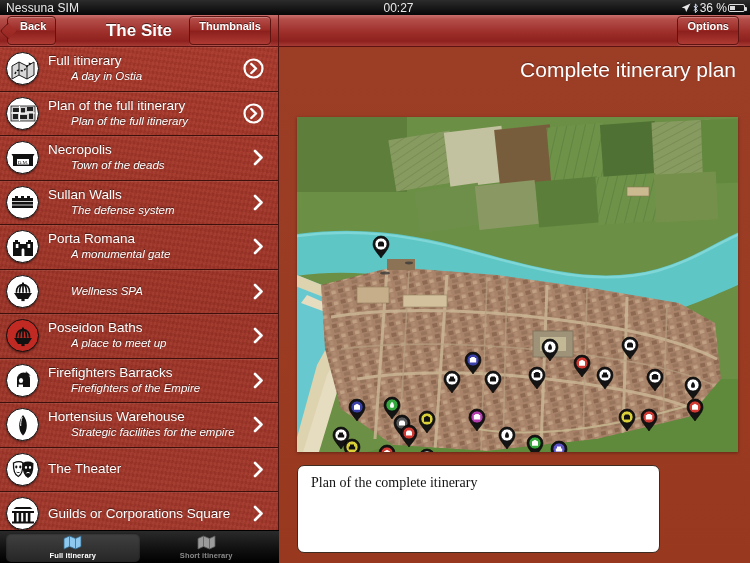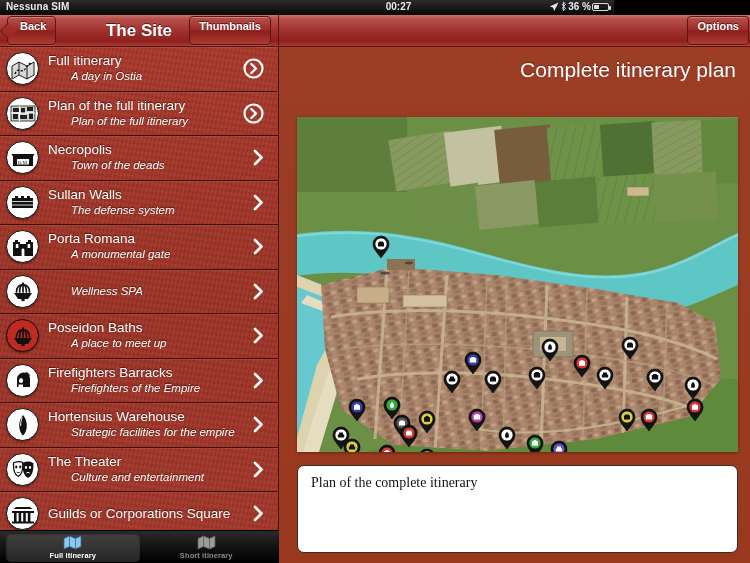--- a/index.html
+++ b/index.html
@@ -6,23 +6,23 @@
   html,body { width:750px; height:563px; overflow:hidden; }
   body {
     font-family:"Liberation Sans", sans-serif;
     background:#000;
     -webkit-font-smoothing:antialiased;
   }
   #app { position:relative; width:750px; height:563px; overflow:hidden; }
 
   
   .statusbar {
-    position:absolute; left:0; top:0; width:614px; height:15px;
+    position:absolute; left:0; top:0; width:750px; height:15px;
     background:linear-gradient(to bottom,#2c2c2c 0%,#151515 60%,#060606 100%);
-    color:#e9e9e9; font-size:10px; font-weight:bold;
+    color:#e9e9e9; font-size:12px; font-weight:normal;
     display:flex; align-items:center;
   }
   .sb-left { position:absolute; left:6px; top:1px; letter-spacing:.1px; }
   .sb-center { position:absolute; left:0; width:750px; text-align:center; top:1px;padding-left:47px; }
   .sb-right { position:absolute; right:5px; top:1px; display:flex; align-items:center; gap:1px; }
   .sb-right svg { display:block; }
   .batt {
     position:relative; width:17px; height:8px; border:1px solid #dcdcdc;
     border-radius:2px; display:inline-block;
   }
@@ -60,21 +60,21 @@
     margin-left:7px; border-radius:4px 4px 4px 4px; padding-left:12px;
   }
   .btn-back:before {
     content:""; position:absolute; left:-6px; top:50%; margin-top:-5.5px;
     width:11px; height:11px;
     background:linear-gradient(135deg,#a8342f,#96241f);
     border-left:1px solid #5e1512; border-bottom:1px solid #5e1512;
     transform:rotate(45deg); border-radius:0 0 0 3px; z-index:-1;
   }
   .btn-thumbs { position:absolute; right:7px; }
-  .btn-options { position:absolute; right:1px;margin-left:32px; }
+  .btn-options { position:absolute; right:11px;margin-left:32px; }
 
   
   .sidebar {
     position:absolute; left:0; top:47px; width:279px; bottom:0;
     background:
       repeating-linear-gradient(102deg, rgba(255,255,255,.022) 0 2px, rgba(0,0,0,.03) 2px 4px),
       repeating-linear-gradient(7deg, rgba(0,0,0,.035) 0 3px, rgba(255,255,255,.018) 3px 6px),
       linear-gradient(to bottom,#a8382a 0%,#9d3326 50%,#a3372a 100%);
     border-right:1px solid #4a1410;
     overflow:hidden;
@@ -133,21 +133,21 @@
     color:#fff; font-size:21px; font-weight:400;
     text-shadow:0 -1px 1px rgba(0,0,0,.35);
   }
   .map-frame {
     position:absolute; left:18px; top:70px; width:441px; height:335px;
     overflow:hidden; background:#7fa35a;
     box-shadow:0 1px 3px rgba(0,0,0,.35);
   }
   .map-frame svg { display:block; }
   .caption {
-    position:absolute; left:18px; top:418px; width:441px; height:88px;
+    position:absolute; left:18px; top:418px; width:363px; height:88px;
     background:#fff; border:1px solid #3d2a20; border-radius:7px;
     padding:9px 13px; overflow:hidden;
   }
   .caption-text { font-family:"Liberation Serif", serif; font-size:14px; color:#111; }
 </style>
 </head>
 <body>
 
 <div id="app">
 
@@ -393,21 +393,20 @@
           <path d="M13 7.5 C16 6 20 6 22.8 7.5 C23 14.5 21.3 19.6 18 21.2 C14.8 19.6 13 14.5 13 7.5 Z" fill="#111" stroke="#111" stroke-width="1.3"></path>
           <g fill="#fff">
               <ellipse cx="16" cy="11.5" rx="1.1" ry="1.4"></ellipse>
               <ellipse cx="20" cy="11.5" rx="1.1" ry="1.4"></ellipse>
             <path d="M15.6 17.5 C17 15.4 19.2 15.4 20.6 17.5 C19.2 16.8 17 16.8 15.6 17.5 Z"></path>
             </g>
         </svg>
       </div>
       <div class="row-text">
         <div class="row-title">The Theater</div>
-        <div class="row-sub">Culture and entertainment</div>
       </div>
       <span class="chev">
         <svg width="11" height="17" viewBox="0 0 11 17">
             <path d="M2 2 L8.5 8.5 L2 15" fill="none" stroke="#fff" stroke-width="2.6" stroke-linecap="round" stroke-linejoin="round"></path>
           </svg>
       </span>
     </div>
 
     <div class="row">
       <div class="row-icon">

